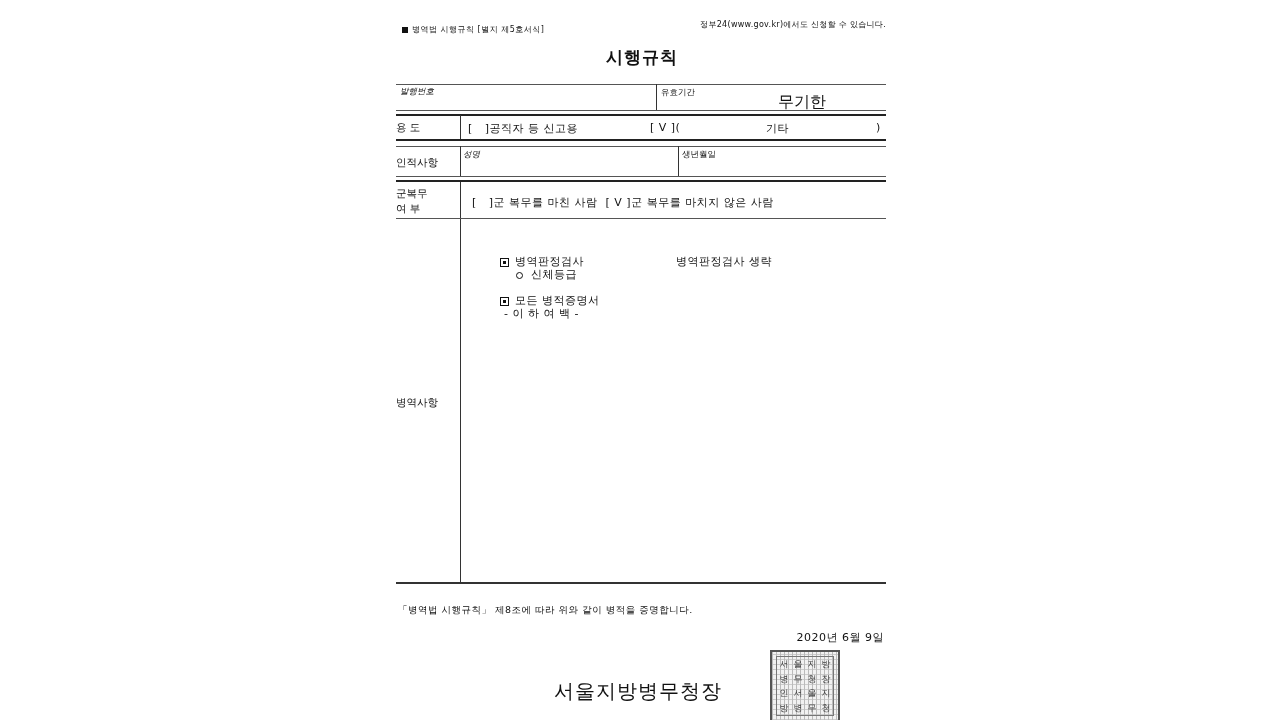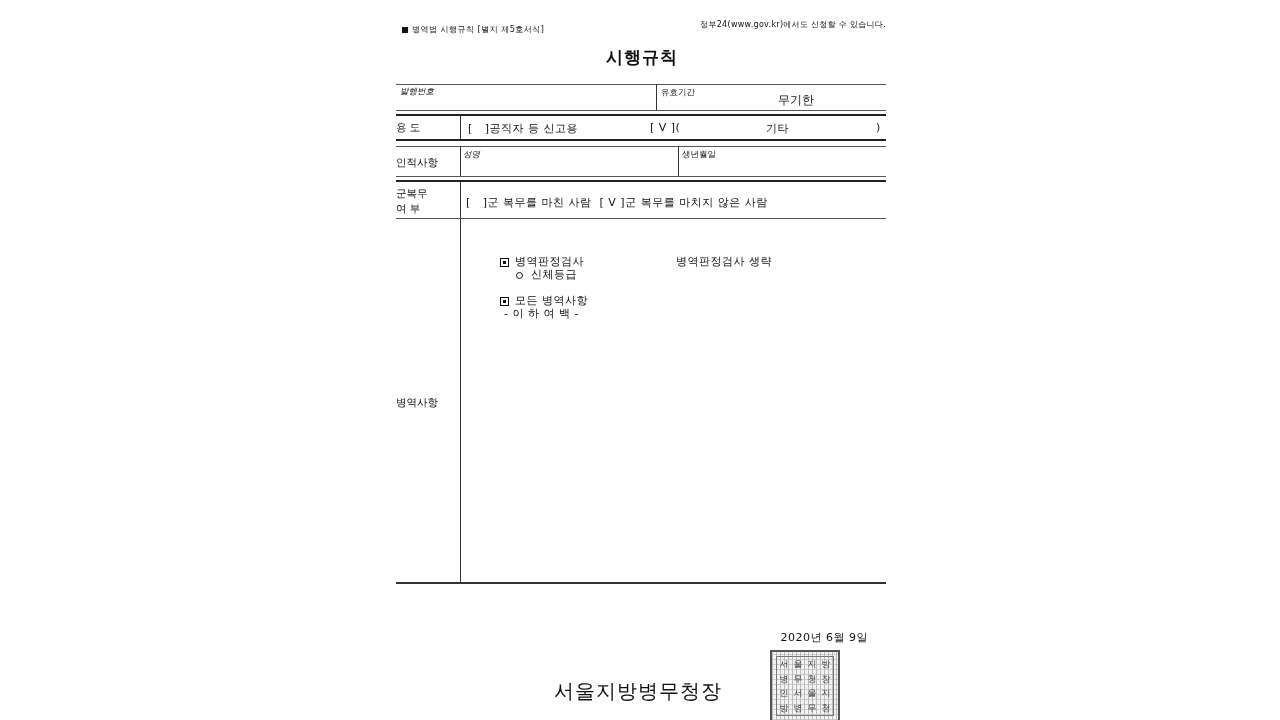--- a/index.html
+++ b/index.html
@@ -21,37 +21,37 @@
       position: absolute; right: 2px; top: 19px; font-size: 8px; letter-spacing: 0.3px; margin-left: 44px;
     }
     .title {
       position: absolute; left: 0; width: 492px; top: 46px; text-align: center;
       font-size: 17px; font-weight: bold; letter-spacing: 1px;
     }
     .hline { position: absolute; left: 0; width: 490px; background: #222; }
     .thin { height: 1px; background: #555; }
     .thick { height: 2px; }
     .vline { position: absolute; width: 1px; background: #333; }
-    .lbl { position: absolute; font-size: 12px; }
+    .lbl { position: absolute; font-size: 16px; }
     .cell-label { position: absolute; font-size: 10.5px; text-align: left; }
     .small { font-size: 8.5px; }
     .content-line { position: absolute; font-size: 11px; white-space: pre; letter-spacing: 0.5px; }
     .box-icon {
       display: inline-block; width: 7px; height: 7px; border: 1px solid #111; position: relative;
       vertical-align: middle; margin-right: 6px;
     }
     .box-icon::after {
       content: ""; position: absolute; left: 2px; top: 2px; width: 3px; height: 3px; background: #111;
     }
     .circle-icon {
       display: inline-block; width: 5px; height: 5px; border: 1px solid #111; border-radius: 50%;
       vertical-align: middle; margin-right: 8px;
     }
     .footer-text { position: absolute; left: 2px; top: 604px; font-size: 9.5px; letter-spacing: 0.5px; }
-    .date { position: absolute; right: 20px; top: 630px; font-size: 11px; letter-spacing: 0.5px; }
+    .date { position: absolute; right: 4px; top: 630px; font-size: 11px; letter-spacing: 0.5px; }
     .issuer { position: absolute; left: 158px; top: 678px; font-size: 20px; letter-spacing: 1px; }
     .seal {
       position: absolute; left: 374px; top: 650px; width: 66px; height: 68px;
       border: 2px solid #555;
       background:
         repeating-linear-gradient(90deg, #bbb 0 1px, transparent 1px 4px),
         repeating-linear-gradient(0deg, #ccc 0 1px, #f2f2f2 1px 5px);
     }
     .seal-inner {
       position: absolute; inset: 4px; border: 1px solid #777;
@@ -97,40 +97,41 @@
   <div class="lbl small" style="left:286px; top:149px;">생년월일</div>
   <div class="lbl" style="left:320px; top:160px;"></div>
   <div class="hline thin" style="top:176px;"></div>
 
   <div class="hline thick" style="top:180px;"></div>
   <div class="cell-label" style="left:0; width:62px; top:186px; line-height:15px;">
     <div>군복무</div>
     <div>여   부</div>
   </div>
   <div class="vline" style="left:64px; top:182px; height:400px;"></div>
-  <div class="content-line" style="left:70px; top:195px;">[   ]군 복무를 마친 사람  [ V ]군 복무를 마치지 않은 사람</div>
+  <div class="content-line" style="left:76px; top:195px;">[   ]군 복무를 마친 사람  [ V ]군 복무를 마치지 않은 사람</div>
   <div class="hline thin" style="top:218px;"></div>
 
   <div class="cell-label" style="left:0; width:62px; top:396px;">병역사항</div>
 
   <div class="content-line" style="left:88px; top:241px;">
     <span class="box-icon"></span><span>병역판정검사</span>
   </div>
   <div class="content-line" style="left:104px; top:254px;">
     <span class="circle-icon"></span><span>신체등급</span>
   </div>
   <div class="content-line" style="left:280px; top:254px;">병역판정검사 생략</div>
 
   <div class="content-line" style="left:88px; top:280px;">
-    <span class="box-icon"></span><span>모든 병역사항</span>
+    <span class="box-icon"></span><span>모든 병적증명서</span>
   </div>
   <div class="content-line" style="left:108px; top:306px;">- 이 하 여 백 -</div>
 
   <div class="hline thin" style="top:582px; height:2px; background:#333;"></div>
 
+  <div class="footer-text">「병역법 시행규칙」 제8조에 따라 위와 같이 병적을 증명합니다.</div>
   <div class="date">2020년   6월   9일</div>
   <div class="issuer">서울지방병무청장</div>
 
   <div class="seal">
     <div class="seal-inner">
       <span>서</span>
       <span>울</span>
       <span>지</span>
       <span>방</span>
       <span>병</span>

